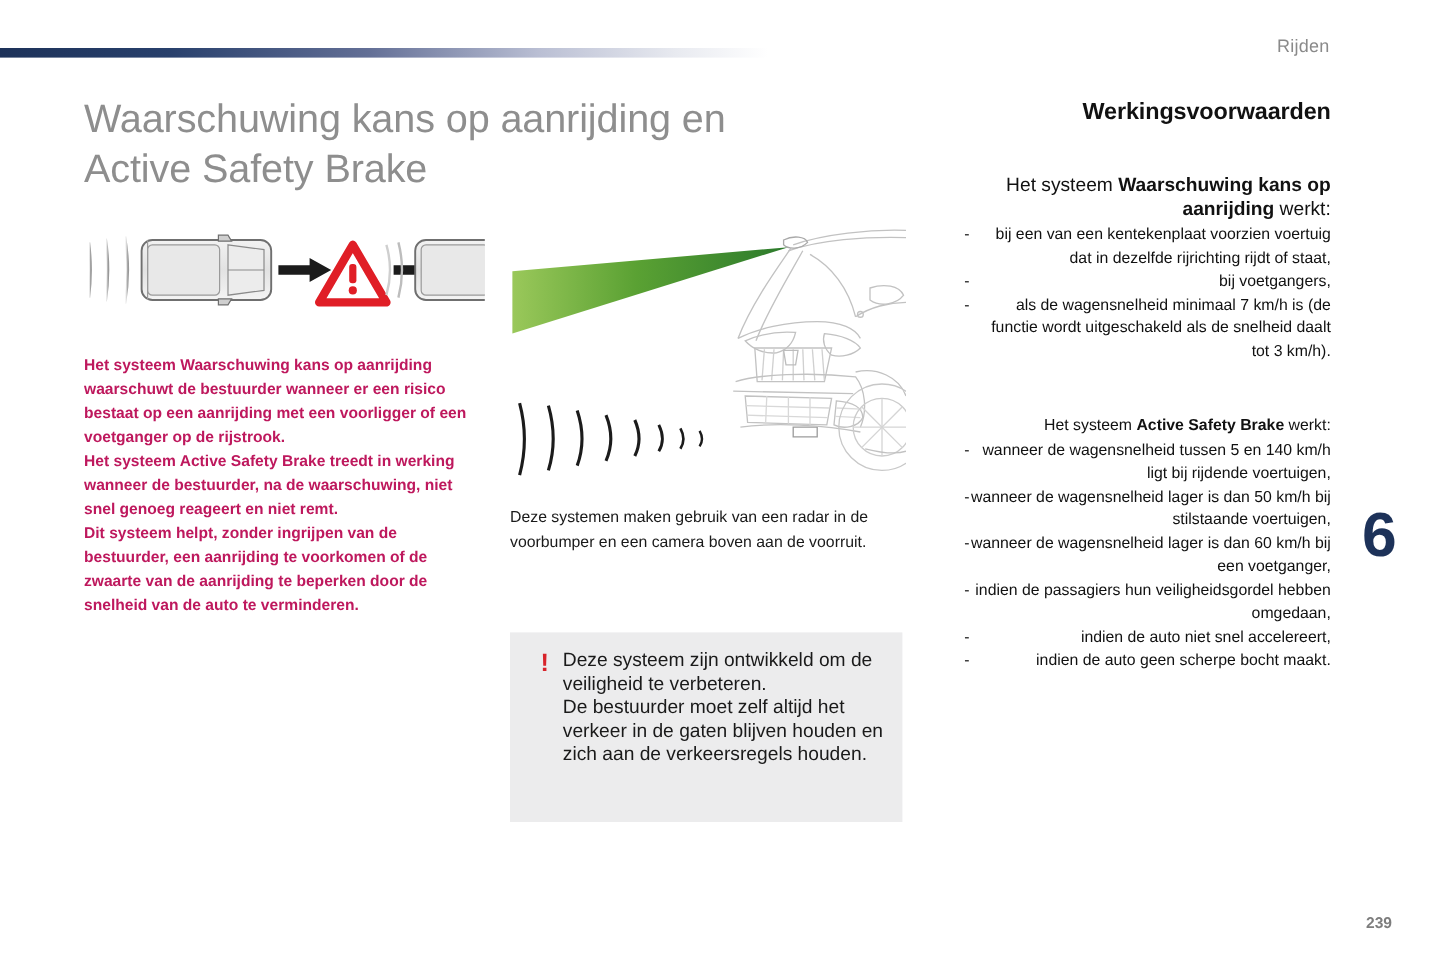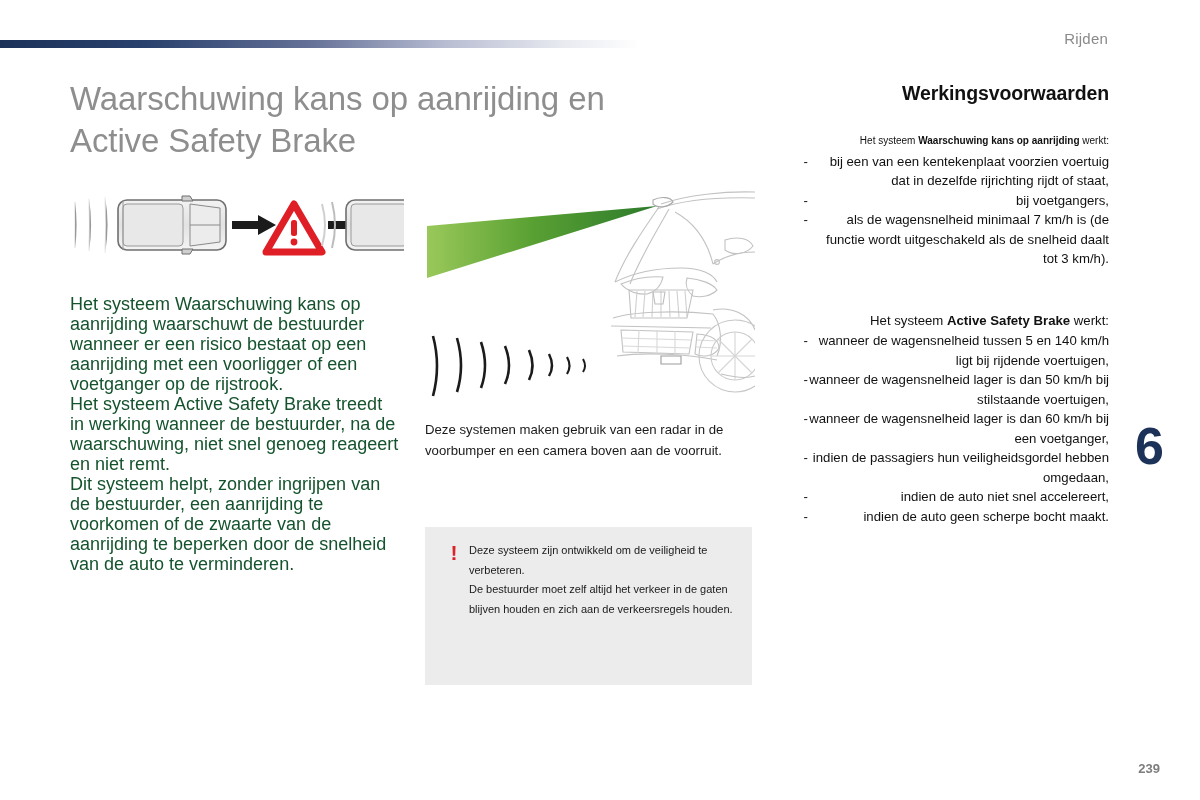--- a/index.html
+++ b/index.html
@@ -33,21 +33,21 @@
   
   .col-left  { position: absolute; left: 70px;  top: 186px; width: 330px; }
   .col-mid   { position: absolute; left: 425px; top: 178px; width: 330px; }
   .col-right { position: absolute; left: 779px; top: 82px;  width: 330px; text-align: right; }
 
   
   .illus-top { position: relative; width: 334px; height: 78px; }
 
   
   .body-bold {
-    font-size: 18px; line-height: 20px; font-weight: normal; color: #14532d;
+    font-size: 13px; line-height: 20px; font-weight: bold; color: #be185d;
     margin-top: 30px;
   }
   .body-bold p { margin: 0; }
 
   .caption {
     font-size: 13.2px; line-height: 20.5px; color: #1a1a1a;
     margin-top: 16px;
   }
 
   
@@ -56,30 +56,30 @@
     width: 327px; height: 158px;
     background: #ececed;
     padding: 14px 14px 10px 14px;
     display: flex;
   }
   .note-bang {
     color: #d8232a; font-weight: bold; font-size: 21px;
     line-height: 1; width: 30px; flex: 0 0 30px; text-align: center;
     padding-top: 1px;
   }
-  .note-text { font-size: 11px; line-height: 19.6px; color: #1a1a1a; }
+  .note-text { font-size: 16px; line-height: 19.6px; color: #1a1a1a; }
   .note-text p { margin: 0; }
 
   
   .sec-title {
     font-size: 19.5px; font-weight: bold; color: #111; letter-spacing: -0.1px;
   }
   .r-intro {
-    font-size: 10px; line-height: 19.5px; color: #111;
-    margin-top: 26px;
+    font-size: 16px; line-height: 19.5px; color: #111;
+    margin-top: 40px;
   }
   .r-intro b { font-weight: bold; }
   .dash-list { margin-top: 1px; }
   .dash-item {
     display: flex; font-size: 13.2px; line-height: 19.5px; color: #111;
   }
   .dash-item .d { width: 29px; flex: 0 0 29px; }
   .dash-item .t { flex: 1 1 auto; }
   .block-gap { height: 42px; }
 

